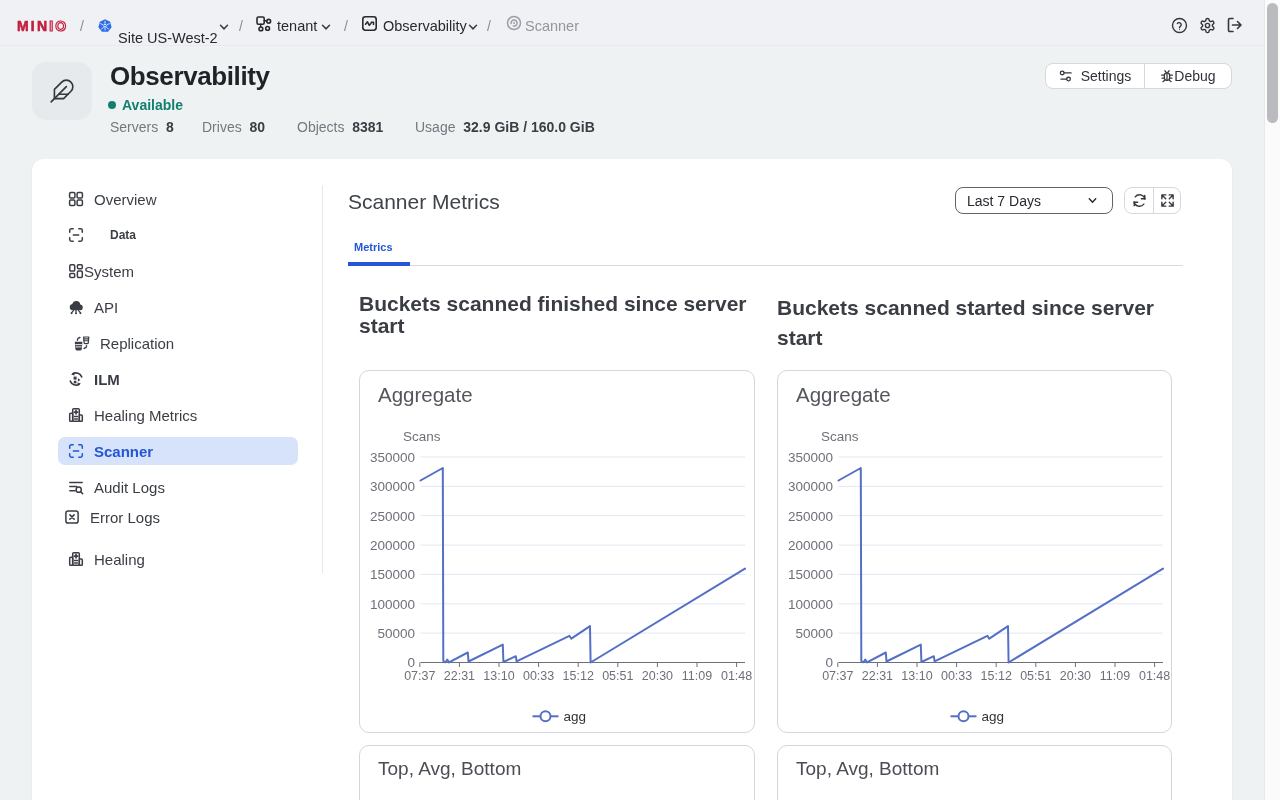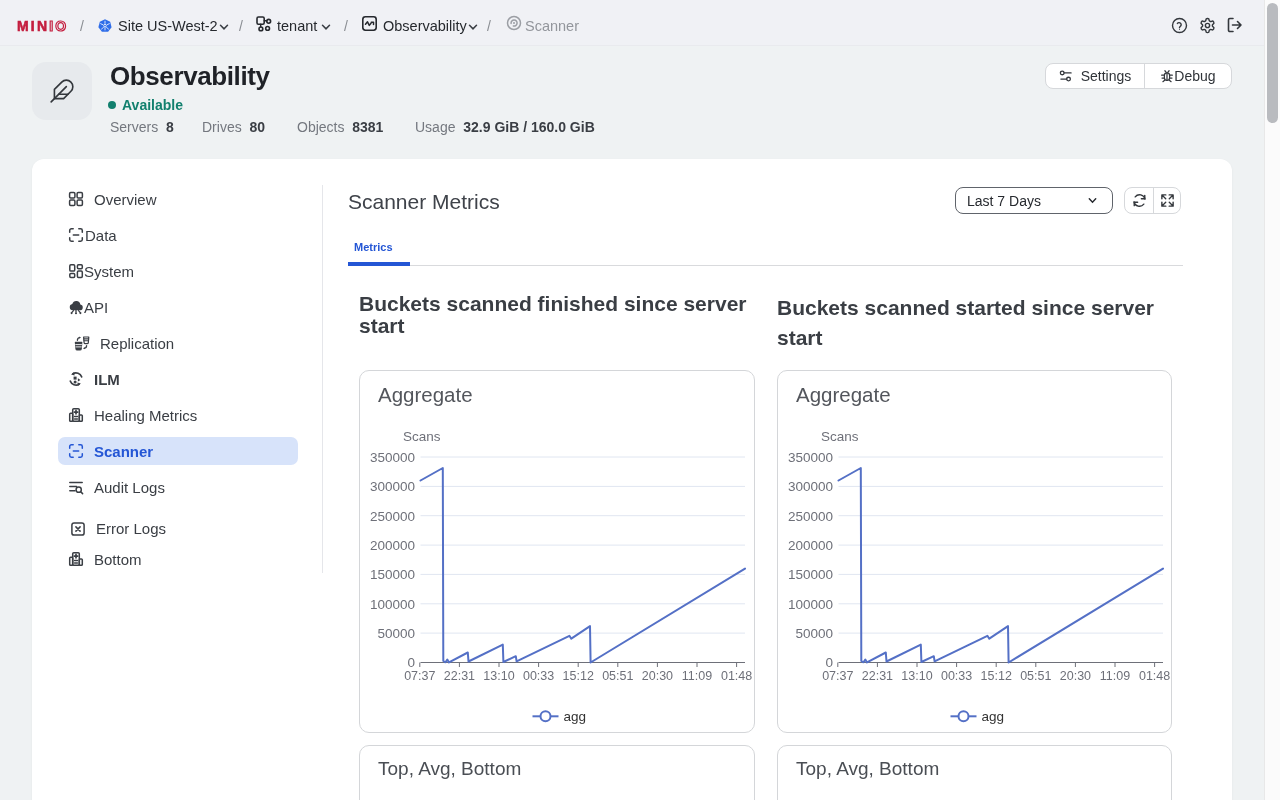--- a/index.html
+++ b/index.html
@@ -11,21 +11,21 @@
 <div class="abs" style="left:0;top:0;width:1280px;height:46px;background:#f0f1f5;border-bottom:1px solid #e9eaee"></div>
 <div class="abs" style="left:17px;top:19.5px;font-size:14px;font-weight:800;color:#c41e3f;letter-spacing:2.2px;line-height:13px;-webkit-text-stroke:0.6px #c41e3f">MIN<span style="color:#f0f1f5;-webkit-text-stroke:1.2px #c41e3f">IO</span></div>
 <div class="abs" style="left:80px;top:18px;font-size:14px;color:#8a8d93">/</div>
 <svg class="abs" style="left:98px;top:19px" width="14" height="14" viewBox="0 0 14 14">
       <polygon points="7,0.2 12.2,2.7 13.6,8.2 10.1,12.8 3.9,12.8 0.4,8.2 1.8,2.7" fill="#2f6de9"></polygon>
       <g stroke="#fff" stroke-width="0.8" fill="none">
         <circle cx="7" cy="6.6" r="1.3" fill="none"></circle>
         <path d="M7 1.8v3M7 8.3v3M2.3 4.5l2.9 1.4M11.7 4.5L8.8 5.9M3.2 10.3l2.6-2.2M10.8 10.3 8.2 8.1"></path>
       </g>
     </svg>
-<div class="abs" style="left:118px;top:18px;font-size:14.5px;color:#26292e;font-weight:500">Site US-West-2</div>
+<div class="abs" style="left:118px;top:30px;font-size:14.5px;color:#26292e;font-weight:500">Site US-West-2</div>
 <svg class="abs" style="left:218px;top:21px" width="12" height="12" viewBox="0 0 12 12" fill="none" stroke="#3a3e44" stroke-width="1.5" stroke-linecap="round">
       <path d="M2.5 4.2 6 7.8 9.5 4.2"></path>
     </svg>
 <div class="abs" style="left:239px;top:18px;font-size:14px;color:#8a8d93">/</div>
 <svg class="abs" style="left:255px;top:15px" width="17" height="17" viewBox="0 0 17 17" fill="none" stroke="#26292e" stroke-width="1.6" stroke-linecap="round">
       <rect x="2" y="2" width="7.2" height="7.2" rx="1.4"></rect>
       <circle cx="13.7" cy="6.3" r="1.9"></circle>
       <circle cx="5.9" cy="13.9" r="1.9"></circle>
       <circle cx="12.6" cy="13.4" r="1.9"></circle>
       <path d="M9.2 5.8h2.6M5.7 9.2v2.6" stroke-width="1.4"></path>
@@ -114,21 +114,21 @@
 <div style="position:absolute;left:58px;top:221px;width:240px;height:28px;display:flex;align-items:center">
 <span style="display:inline-flex;margin-left:10px;width:16px;height:16px">
         <svg width="16" height="16" viewBox="0 0 16 16" fill="none" stroke="#3a3e44" stroke-width="1.5" stroke-linecap="round" stroke-linejoin="round">
           <path d="M1.7 5.2V3.4A1.7 1.7 0 0 1 3.4 1.7H5.2"></path>
           <path d="M10.8 1.7H12.6A1.7 1.7 0 0 1 14.3 3.4V5.2"></path>
           <path d="M14.3 10.8V12.6A1.7 1.7 0 0 1 12.6 14.3H10.8"></path>
           <path d="M5.2 14.3H3.4A1.7 1.7 0 0 1 1.7 12.6V10.8"></path>
           <path d="M5.3 8H10.7"></path>
         </svg>
       </span>
-<span style="margin-left:1px;font-size:15px;font-weight:400;color:#3a3e44">Data</span>
+<span style="margin-left:26px;font-size:12px;font-weight:700;color:#3a3e44">Data</span>
     </div>
 <div style="position:absolute;left:58px;top:257px;width:240px;height:28px;display:flex;align-items:center">
 <span style="display:inline-flex;margin-left:10px;width:16px;height:16px">
         <svg width="16" height="16" viewBox="0 0 16 16" fill="none" stroke="#3a3e44" stroke-width="1.5" stroke-linecap="round" stroke-linejoin="round">
           <rect x="1.8" y="1.8" width="4.9" height="6.3" rx="1.1"></rect>
           <rect x="9.4" y="1.8" width="4.9" height="3.9" rx="1.1"></rect>
           <rect x="9.4" y="8.1" width="4.9" height="6.3" rx="1.1"></rect>
           <rect x="1.8" y="10.5" width="4.9" height="3.9" rx="1.1"></rect>
         </svg>
       </span>
@@ -139,21 +139,21 @@
         <svg width="16" height="16" viewBox="0 0 16 16" fill="none" stroke="#3a3e44" stroke-width="1.5" stroke-linecap="round" stroke-linejoin="round">
           <path d="M4.6 11.3h7.2a2.95 2.95 0 0 0 .55-5.85A4.15 4.15 0 0 0 4.3 4.9a3.25 3.25 0 0 0 .3 6.4Z" fill="#3a3e44" stroke="none"></path>
           <path d="M8 11.6v1.5" stroke-width="1.3"></path>
           <path d="M5.5 11.6l-1.4 1.5" stroke-width="1.3"></path>
           <path d="M10.5 11.6l1.4 1.5" stroke-width="1.3"></path>
           <circle cx="3.6" cy="14.1" r="1.05" fill="#3a3e44" stroke="none"></circle>
           <circle cx="8" cy="14.2" r="1.05" fill="#3a3e44" stroke="none"></circle>
           <circle cx="12.4" cy="14.1" r="1.05" fill="#3a3e44" stroke="none"></circle>
         </svg>
       </span>
-<span style="font-size:15px;font-weight:500;color:#3a3e44">API</span>
+<span style="margin-left:10px;font-size:15px;font-weight:500;color:#3a3e44">API</span>
     </div>
 <div style="position:absolute;left:64px;top:329px;width:240px;height:28px;display:flex;align-items:center">
 <span style="display:inline-flex;margin-left:10px;width:16px;height:16px">
         <svg width="16" height="16" viewBox="0 0 16 16" fill="none" stroke="#3a3e44" stroke-width="1.5" stroke-linecap="round" stroke-linejoin="round">
           <path d="M9.6 2h5.2l-.5 5.6a1.2 1.2 0 0 1-1.2 1.1h-1.8a1.2 1.2 0 0 1-1.2-1.1Z" stroke-width="1.2"></path>
           <path d="M9.8 3.9h4.8M10 5.7h4.4" stroke-width="1.1"></path>
           <path d="M1.4 7.3h6.4l-.6 6.6a1.2 1.2 0 0 1-1.2 1.1H3.2a1.2 1.2 0 0 1-1.2-1.1Z" fill="#3a3e44" stroke-width="1.2"></path>
           <path d="M1.7 9.6h5.8M1.9 11.9h5.4" stroke="#fff" stroke-width="0.9"></path>
           <path d="M3.4 5.3c0-1.8.8-2.6 2.4-2.7" fill="none" stroke-width="1.3"></path>
           <path d="M5.2 1.6l1.6 1-1.6 1z" fill="#3a3e44" stroke="none"></path>
@@ -204,40 +204,40 @@
 <div style="position:absolute;left:58px;top:473px;width:240px;height:28px;display:flex;align-items:center">
 <span style="display:inline-flex;margin-left:10px;width:16px;height:16px">
         <svg width="16" height="16" viewBox="0 0 16 16" fill="none" stroke="#3a3e44" stroke-width="1.5" stroke-linecap="round" stroke-linejoin="round">
           <path d="M1.8 3.4h12.4M1.8 7.6h6.8M1.8 11.8h5.2"></path>
           <circle cx="10.7" cy="10.7" r="2.6"></circle>
           <path d="M12.7 12.7l1.9 1.9"></path>
         </svg>
       </span>
 <span style="margin-left:10px;font-size:15px;font-weight:500;color:#3a3e44">Audit Logs</span>
     </div>
-<div style="position:absolute;left:60px;top:509px;width:240px;height:28px;display:flex;align-items:flex-end">
+<div style="position:absolute;left:54px;top:509px;width:240px;height:28px;display:flex;align-items:flex-start">
 <span style="display:inline-flex;margin-left:10px;width:16px;height:16px">
         <svg width="16" height="16" viewBox="0 0 16 16" fill="none" stroke="#3a3e44" stroke-width="1.5" stroke-linecap="round" stroke-linejoin="round">
           <rect x="1.9" y="1.9" width="12.2" height="12.2" rx="2.2"></rect>
           <path d="M5.9 5.9l4.2 4.2M10.1 5.9l-4.2 4.2"></path>
         </svg>
       </span>
 <span style="margin-left:10px;font-size:15px;font-weight:500;color:#3a3e44">Error Logs</span>
     </div>
 <div style="position:absolute;left:58px;top:545px;width:240px;height:28px;display:flex;align-items:center">
 <span style="display:inline-flex;margin-left:10px;width:16px;height:16px">
         <svg width="16" height="16" viewBox="0 0 16 16" fill="none" stroke="#3a3e44" stroke-width="1.5" stroke-linecap="round" stroke-linejoin="round">
           <rect x="4.7" y="1.7" width="6.6" height="12.6" rx="1.1"></rect>
           <rect x="1.7" y="6.3" width="3" height="8" rx="0.9"></rect>
           <rect x="11.3" y="7.9" width="3" height="6.4" rx="0.9"></rect>
           <path d="M8 3.4v3.4M6.3 5.1h3.4" stroke-width="1.7"></path>
           <path d="M6.6 9.6h2.8M6.6 12h2.8" stroke-width="1.5"></path>
         </svg>
       </span>
-<span style="margin-left:10px;font-size:15px;font-weight:500;color:#3a3e44">Bottom</span>
+<span style="margin-left:10px;font-size:15px;font-weight:500;color:#3a3e44">Healing</span>
     </div>
 
 <div class="abs" style="left:348px;top:190px;font-size:21px;font-weight:400;color:#3f434a">Scanner Metrics</div>
 <div class="abs" style="left:955px;top:187px;width:158px;height:27px;background:#fff;border:1px solid #60646b;border-radius:8px;display:flex;align-items:center">
       <span style="margin-left:11px;font-size:14px;color:#26292e">Last 7 Days</span>
 <svg style="position:absolute;right:14px" width="11" height="11" viewBox="0 0 12 12" fill="none" stroke="#26292e" stroke-width="1.6" stroke-linecap="round">
         <path d="M2.5 4.2 6 7.8 9.5 4.2"></path>
       </svg>
     </div>
 <div class="abs" style="left:1124px;top:187px;width:57px;height:27px;background:#fff;border:1px solid #d6d8db;border-radius:8px;display:flex">

